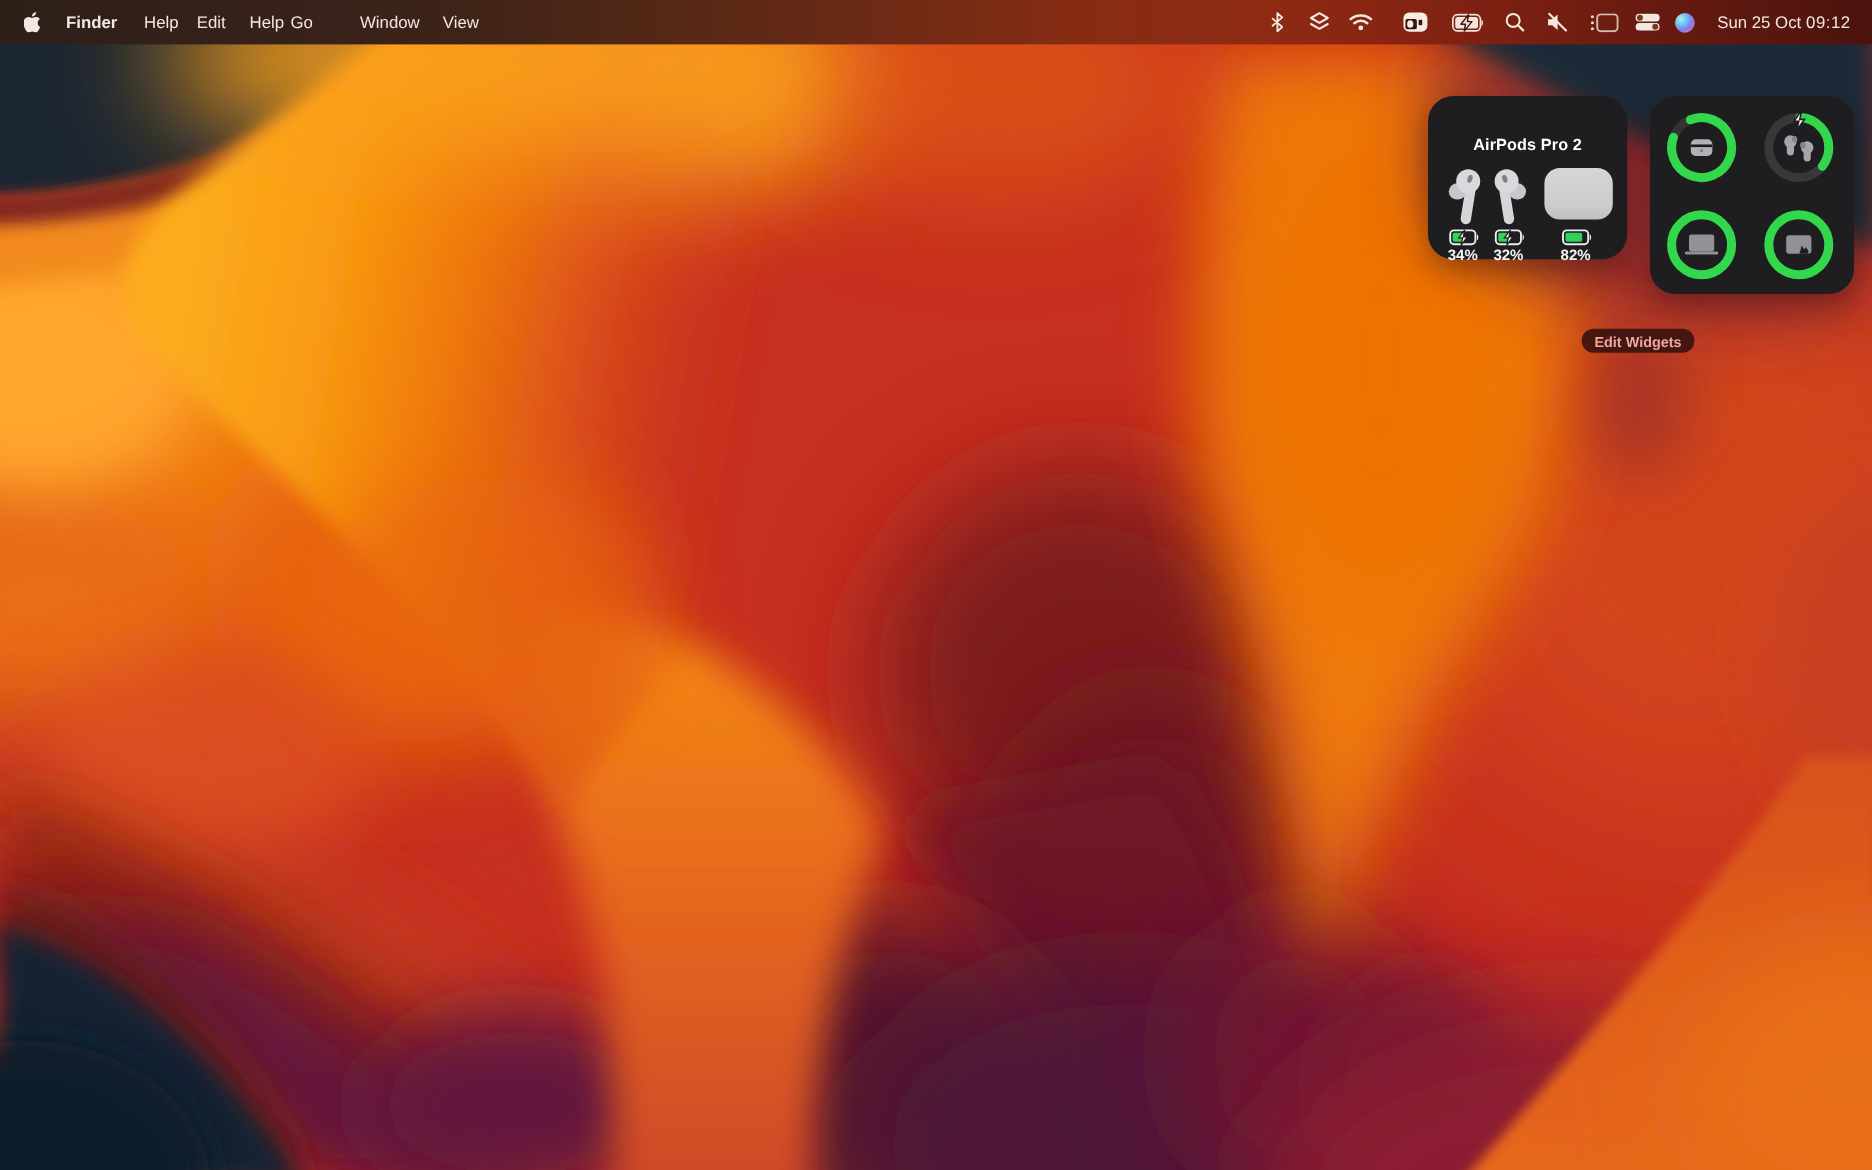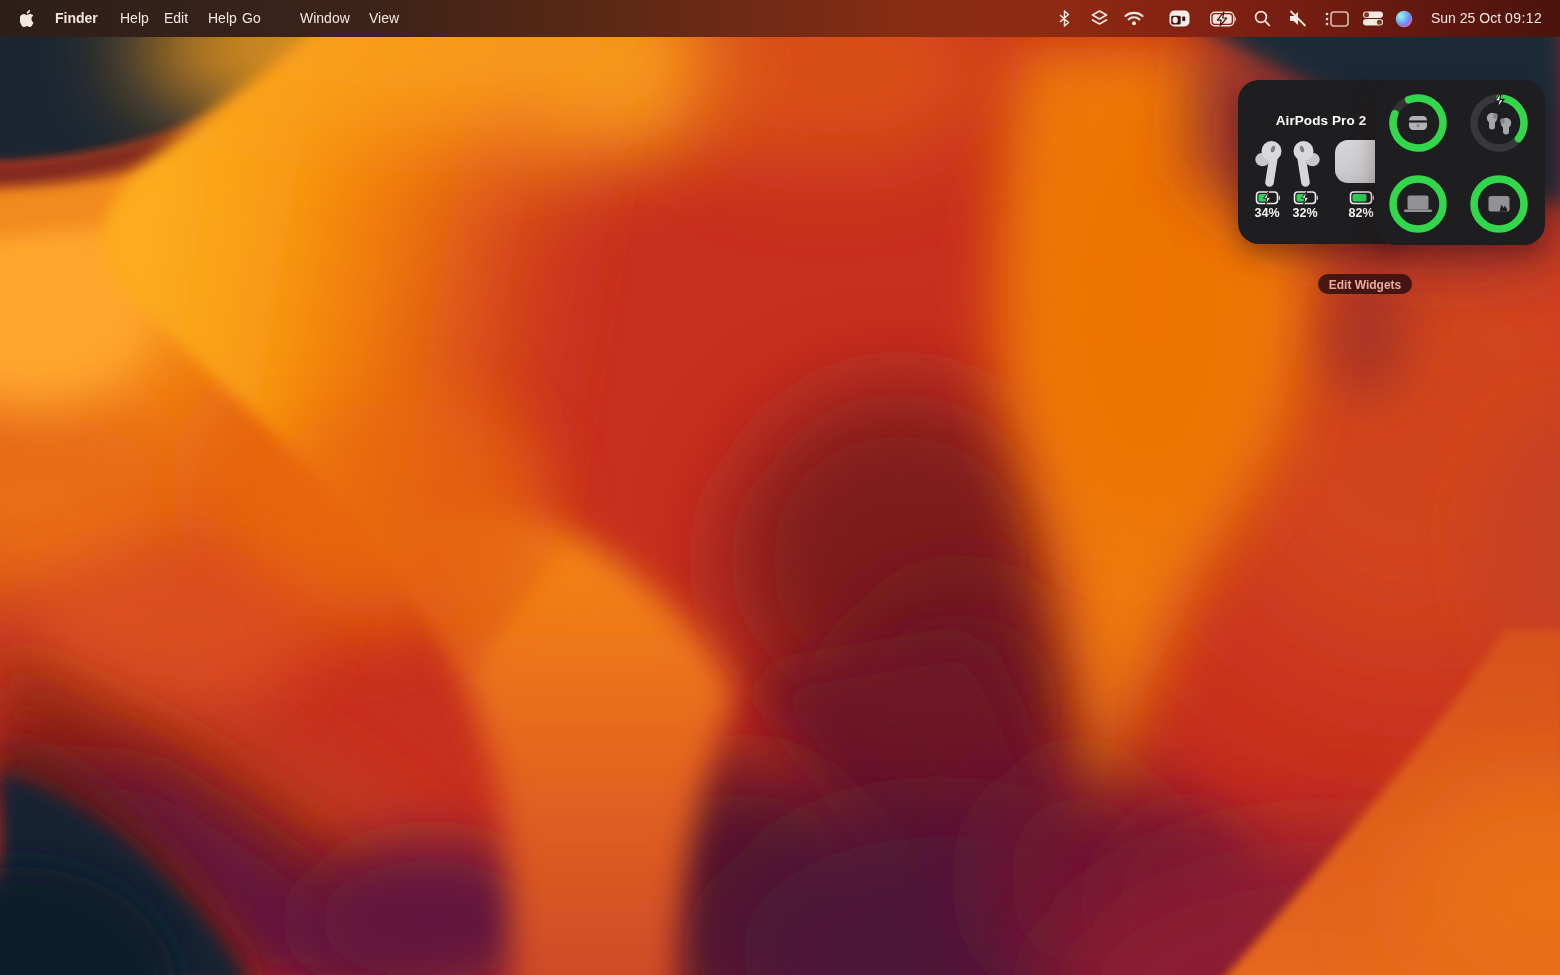--- a/index.html
+++ b/index.html
@@ -7,21 +7,21 @@
   #stage{position:relative;width:1560px;height:975px;overflow:hidden;}
   #wall{position:absolute;left:0;top:0;}
   
   #menubar{position:absolute;left:0;top:0;width:1560px;height:37px;
     background:linear-gradient(to right,#2d1f18 0%,#34211a 12%,#3d2318 24%,#512716 34%,#6b2a15 46%,#872c13 58%,#8e2a12 68%,#842312 76%,#731d11 84%,#5e1810 92%,#4a130c 100%);
     color:#f2e8e1;font-size:14px;}
   .mitem{position:absolute;top:0;height:37px;line-height:37px;white-space:nowrap;}
   .micon{position:absolute;top:0;height:37px;display:flex;align-items:center;}
   
   .widget{position:absolute;background:#1e1e20;border-radius:21px;box-shadow:0 10px 24px rgba(40,10,5,0.35);}
-  #w1{left:1238px;top:80px;width:166px;height:164px;}
+  #w1{left:1190px;top:80px;width:166px;height:136px;}
   #w2{left:1375px;top:80px;width:170px;height:165px;}
   #w1 .title{position:absolute;top:33px;left:0;width:100%;text-align:center;color:#fff;
     font-size:13.5px;font-weight:700;letter-spacing:0.1px;}
   #editpill{position:absolute;left:1318px;top:274px;width:94px;height:20px;border-radius:11px;
     background:rgba(56,18,16,0.9);color:#eda9a0;font-size:12px;font-weight:700;
     text-align:center;line-height:22px;}
 </style>
 </head>
 <body>
 <div id="stage">

